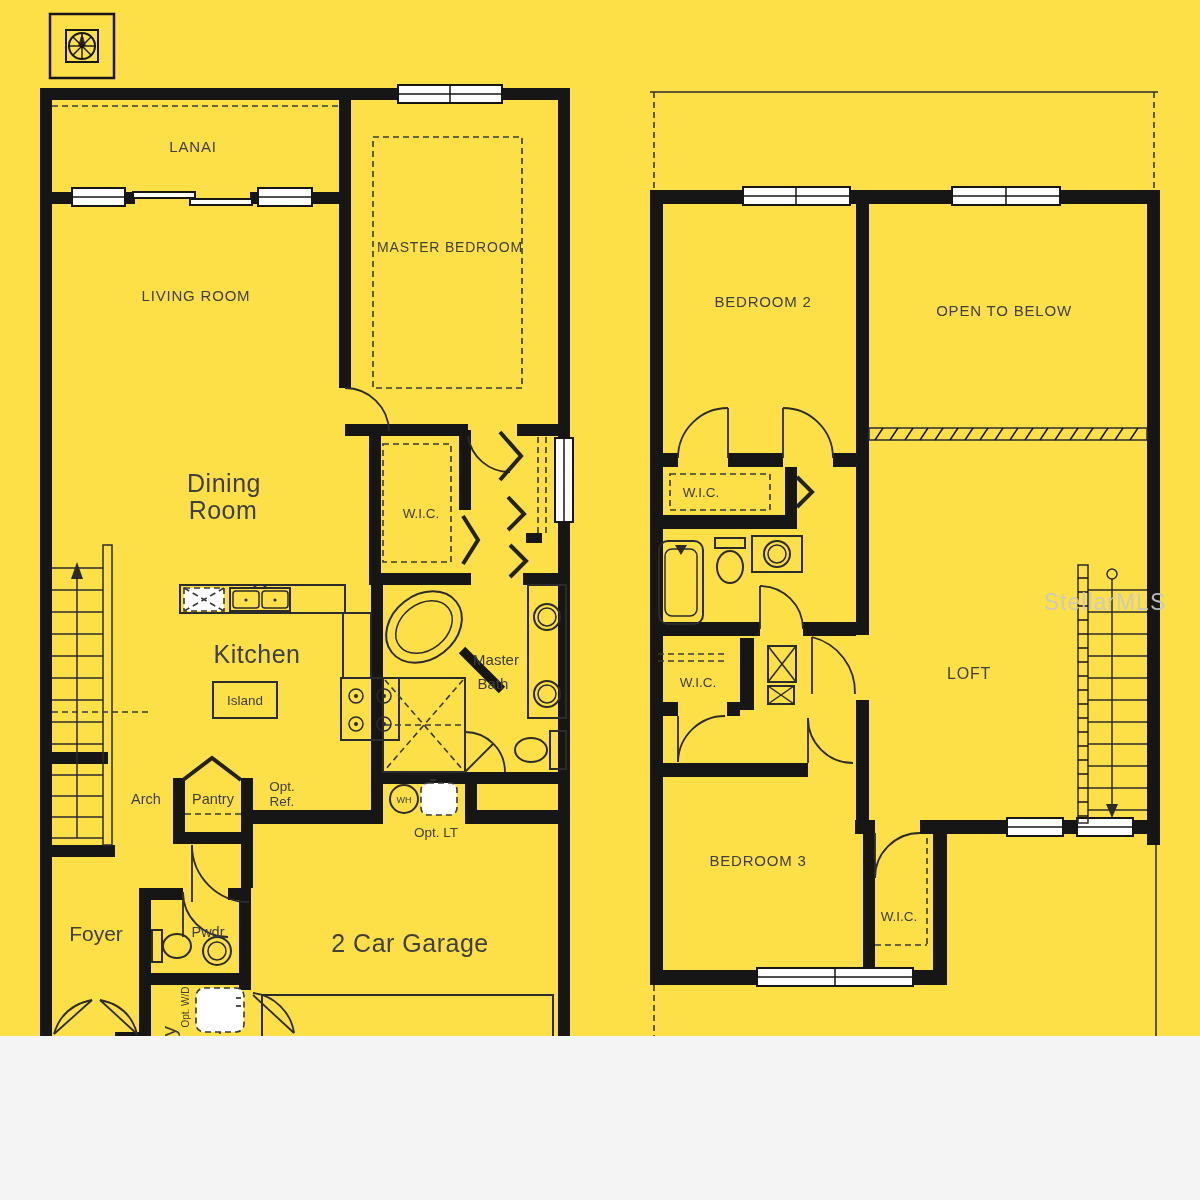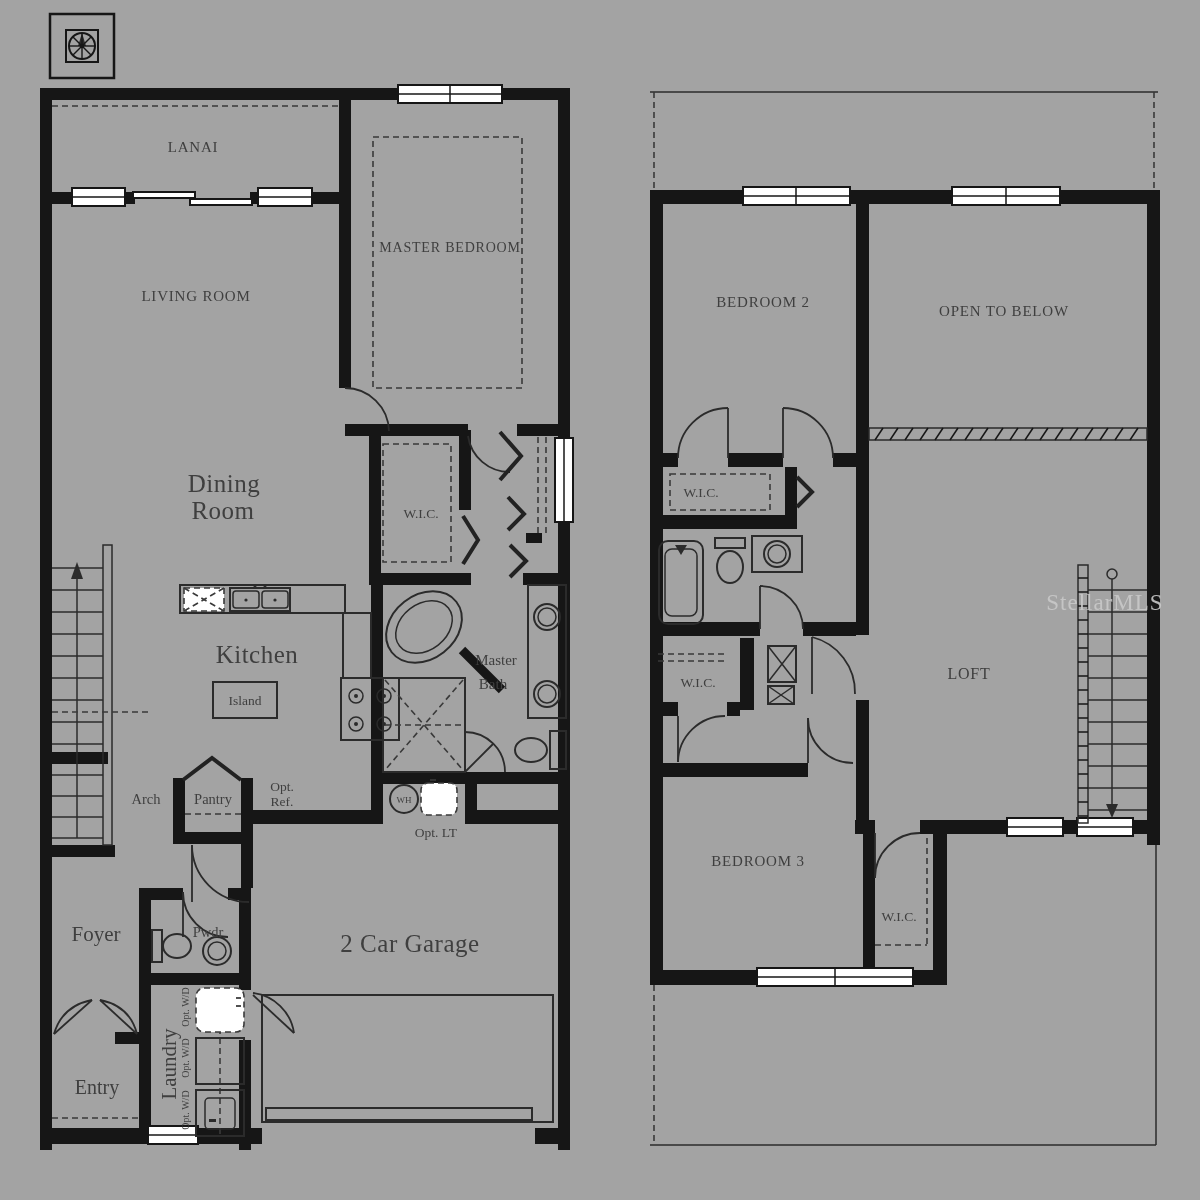--- a/index.html
+++ b/index.html
@@ -1,17 +1,17 @@
 <!DOCTYPE html>
 <html><head>
 <meta charset="utf-8">
 <style>
   html,body{margin:0;padding:0;background:#f4f4f4;}
-  #canvas{position:relative;width:1200px;height:1200px;background:#a3a3a3;
-          font-family:Liberation Serif, serif;overflow:hidden;}
+  #canvas{position:relative;width:1200px;height:1036px;background:#fde047;
+          font-family:Liberation Sans, sans-serif;overflow:hidden;}
   svg{display:block;}
   .wall{fill:#161616;stroke:none;}
   .thin{fill:none;stroke:#2b2b2b;stroke-width:2;}
   .thin15{fill:none;stroke:#2b2b2b;stroke-width:1.5;}
   .dash{fill:none;stroke:#3a3a3a;stroke-width:1.6;stroke-dasharray:6 4;}
   .dashf{fill:#ffffff;stroke:#3a3a3a;stroke-width:1.6;stroke-dasharray:6 4;}
   .door{fill:none;stroke:#2b2b2b;stroke-width:1.8;}
   .chev{fill:none;stroke:#222222;stroke-width:4;}
   .winf{fill:#ffffff;stroke:#161616;stroke-width:2;}
   .winl{stroke:#161616;stroke-width:1.5;}

